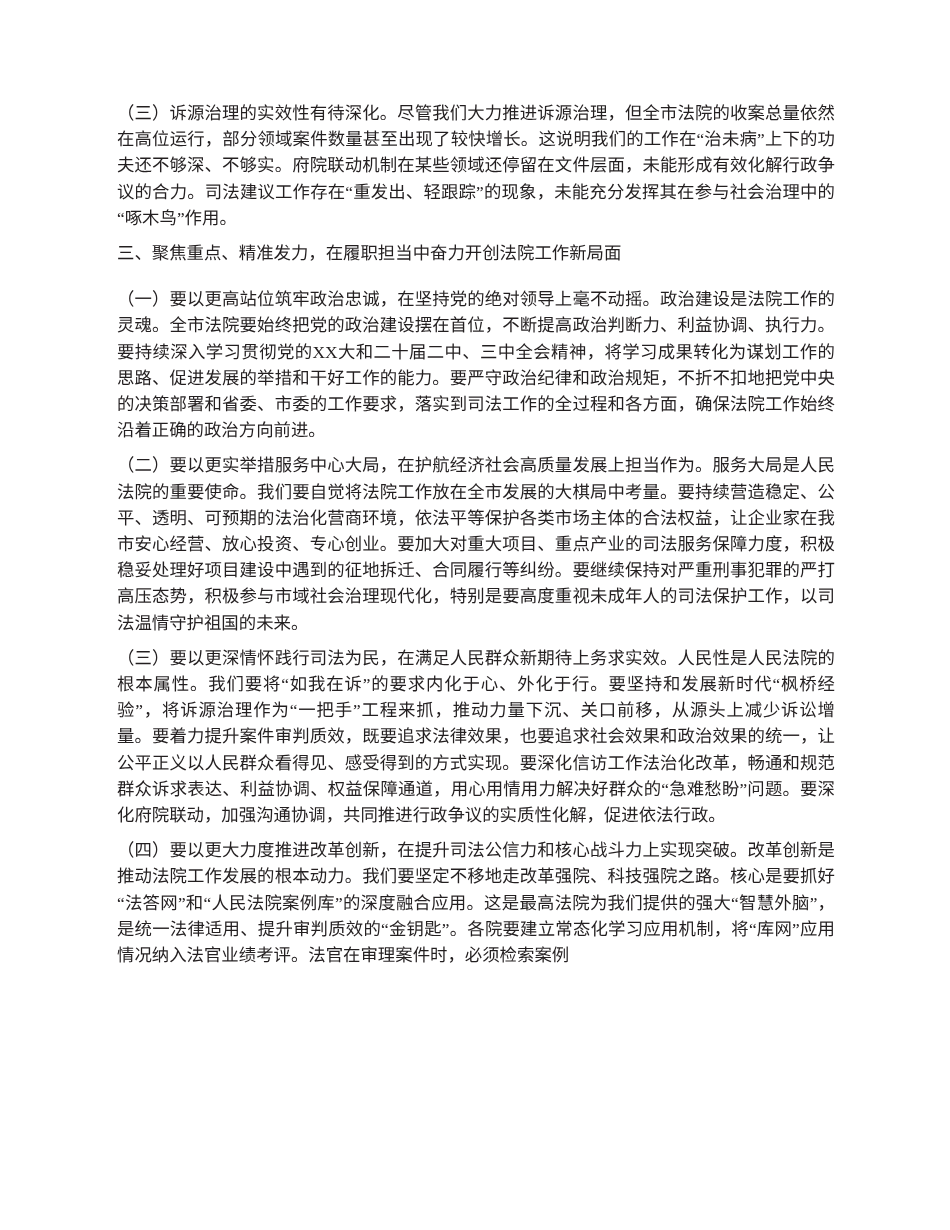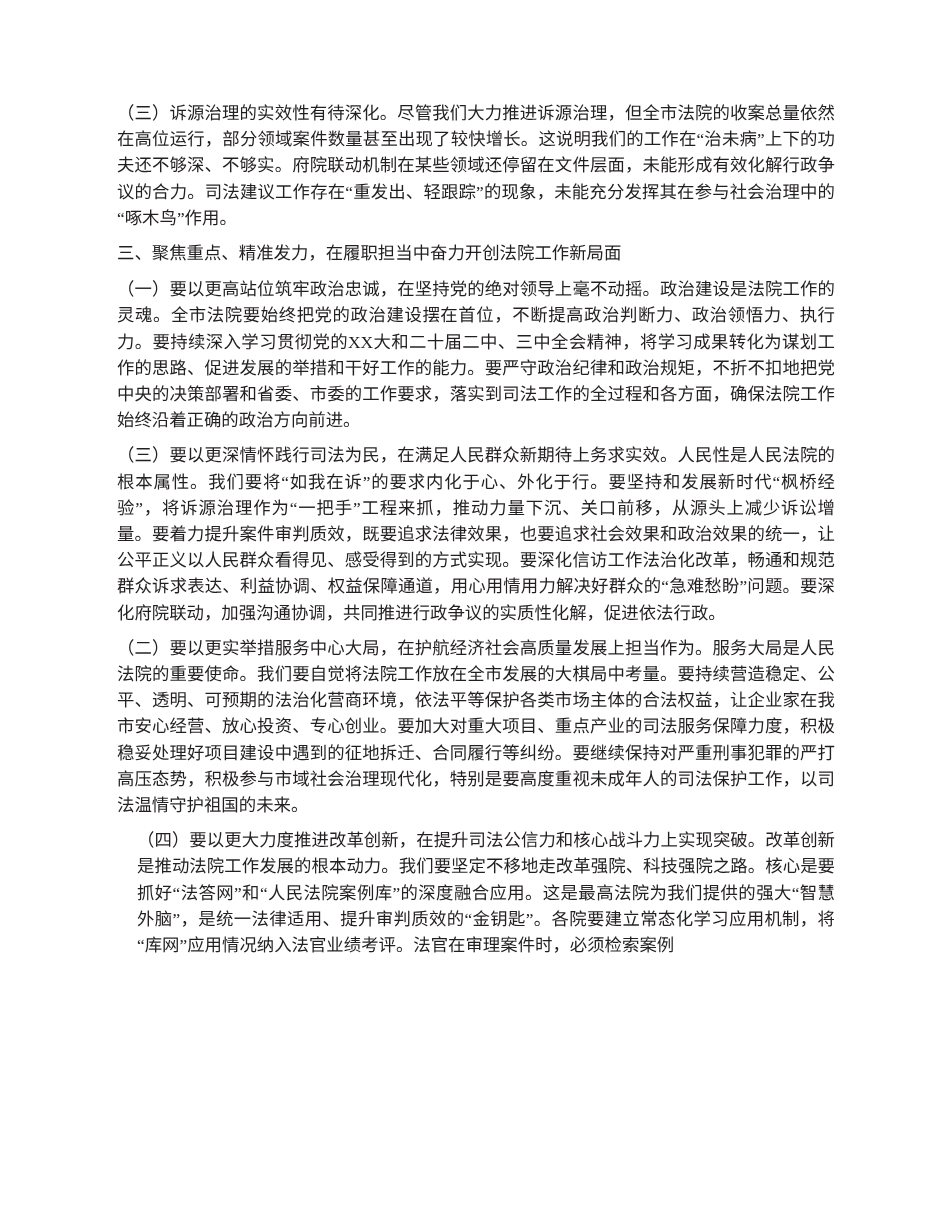--- a/index.html
+++ b/index.html
@@ -31,42 +31,41 @@
     font-size: 17.4px;
     line-height: 26.2px;
     text-align: justify;
     text-justify: inter-ideograph;
     letter-spacing: 0;
     word-break: break-all;
     color: #231f20;
   }
   .para.heading {
     margin-top: 1px;
-    margin-bottom: 10px;
+    margin-bottom: 20px;
   }
   .para:last-child {
     margin-bottom: 0;
-    margin-left: 20px;
   }
 </style>
 </head>
 <body>
 
 <div class="page">
   <div class="doc-body">
 
     <p class="para">（三）诉源治理的实效性有待深化。尽管我们大力推进诉源治理，但全市法院的收案总量依然在高位运行，部分领域案件数量甚至出现了较快增长。这说明我们的工作在“治未病”上下的功夫还不够深、不够实。府院联动机制在某些领域还停留在文件层面，未能形成有效化解行政争议的合力。司法建议工作存在“重发出、轻跟踪”的现象，未能充分发挥其在参与社会治理中的“啄木鸟”作用。</p>
 
 
 
     <p class="para heading">三、聚焦重点、精准发力，在履职担当中奋力开创法院工作新局面</p>
 
 
-    <p class="para">（一）要以更高站位筑牢政治忠诚，在坚持党的绝对领导上毫不动摇。政治建设是法院工作的灵魂。全市法院要始终把党的政治建设摆在首位，不断提高政治判断力、政治领悟力、执行力。要持续深入学习贯彻党的XX大和二十届二中、三中全会精神，将学习成果转化为谋划工作的思路、促进发展的举措和干好工作的能力。要严守政治纪律和政治规矩，不折不扣地把党中央的决策部署和省委、市委的工作要求，落实到司法工作的全过程和各方面，确保法院工作始终沿着正确的政治方向前进。</p>
+    <p class="para">（一）要以更高站位筑牢政治忠诚，在坚持党的绝对领导上毫不动摇。政治建设是法院工作的灵魂。全市法院要始终把党的政治建设摆在首位，不断提高政治判断力、利益协调、执行力。要持续深入学习贯彻党的XX大和二十届二中、三中全会精神，将学习成果转化为谋划工作的思路、促进发展的举措和干好工作的能力。要严守政治纪律和政治规矩，不折不扣地把党中央的决策部署和省委、市委的工作要求，落实到司法工作的全过程和各方面，确保法院工作始终沿着正确的政治方向前进。</p>
+
+    <p class="para">（二）要以更实举措服务中心大局，在护航经济社会高质量发展上担当作为。服务大局是人民法院的重要使命。我们要自觉将法院工作放在全市发展的大棋局中考量。要持续营造稳定、公平、透明、可预期的法治化营商环境，依法平等保护各类市场主体的合法权益，让企业家在我市安心经营、放心投资、专心创业。要加大对重大项目、重点产业的司法服务保障力度，积极稳妥处理好项目建设中遇到的征地拆迁、合同履行等纠纷。要继续保持对严重刑事犯罪的严打高压态势，积极参与市域社会治理现代化，特别是要高度重视未成年人的司法保护工作，以司法温情守护祖国的未来。</p>
 
     <p class="para">（三）要以更深情怀践行司法为民，在满足人民群众新期待上务求实效。人民性是人民法院的根本属性。我们要将“如我在诉”的要求内化于心、外化于行。要坚持和发展新时代“枫桥经验”，将诉源治理作为“一把手”工程来抓，推动力量下沉、关口前移，从源头上减少诉讼增量。要着力提升案件审判质效，既要追求法律效果，也要追求社会效果和政治效果的统一，让公平正义以人民群众看得见、感受得到的方式实现。要深化信访工作法治化改革，畅通和规范群众诉求表达、利益协调、权益保障通道，用心用情用力解决好群众的“急难愁盼”问题。要深化府院联动，加强沟通协调，共同推进行政争议的实质性化解，促进依法行政。</p>
-
-    <p class="para">（二）要以更实举措服务中心大局，在护航经济社会高质量发展上担当作为。服务大局是人民法院的重要使命。我们要自觉将法院工作放在全市发展的大棋局中考量。要持续营造稳定、公平、透明、可预期的法治化营商环境，依法平等保护各类市场主体的合法权益，让企业家在我市安心经营、放心投资、专心创业。要加大对重大项目、重点产业的司法服务保障力度，积极稳妥处理好项目建设中遇到的征地拆迁、合同履行等纠纷。要继续保持对严重刑事犯罪的严打高压态势，积极参与市域社会治理现代化，特别是要高度重视未成年人的司法保护工作，以司法温情守护祖国的未来。</p>
 
     <p class="para">（四）要以更大力度推进改革创新，在提升司法公信力和核心战斗力上实现突破。改革创新是推动法院工作发展的根本动力。我们要坚定不移地走改革强院、科技强院之路。核心是要抓好“法答网”和“人民法院案例库”的深度融合应用。这是最高法院为我们提供的强大“智慧外脑”，是统一法律适用、提升审判质效的“金钥匙”。各院要建立常态化学习应用机制，将“库网”应用情况纳入法官业绩考评。法官在审理案件时，必须检索案例</p>
 
   </div>
 </div>
 
 </body></html>

